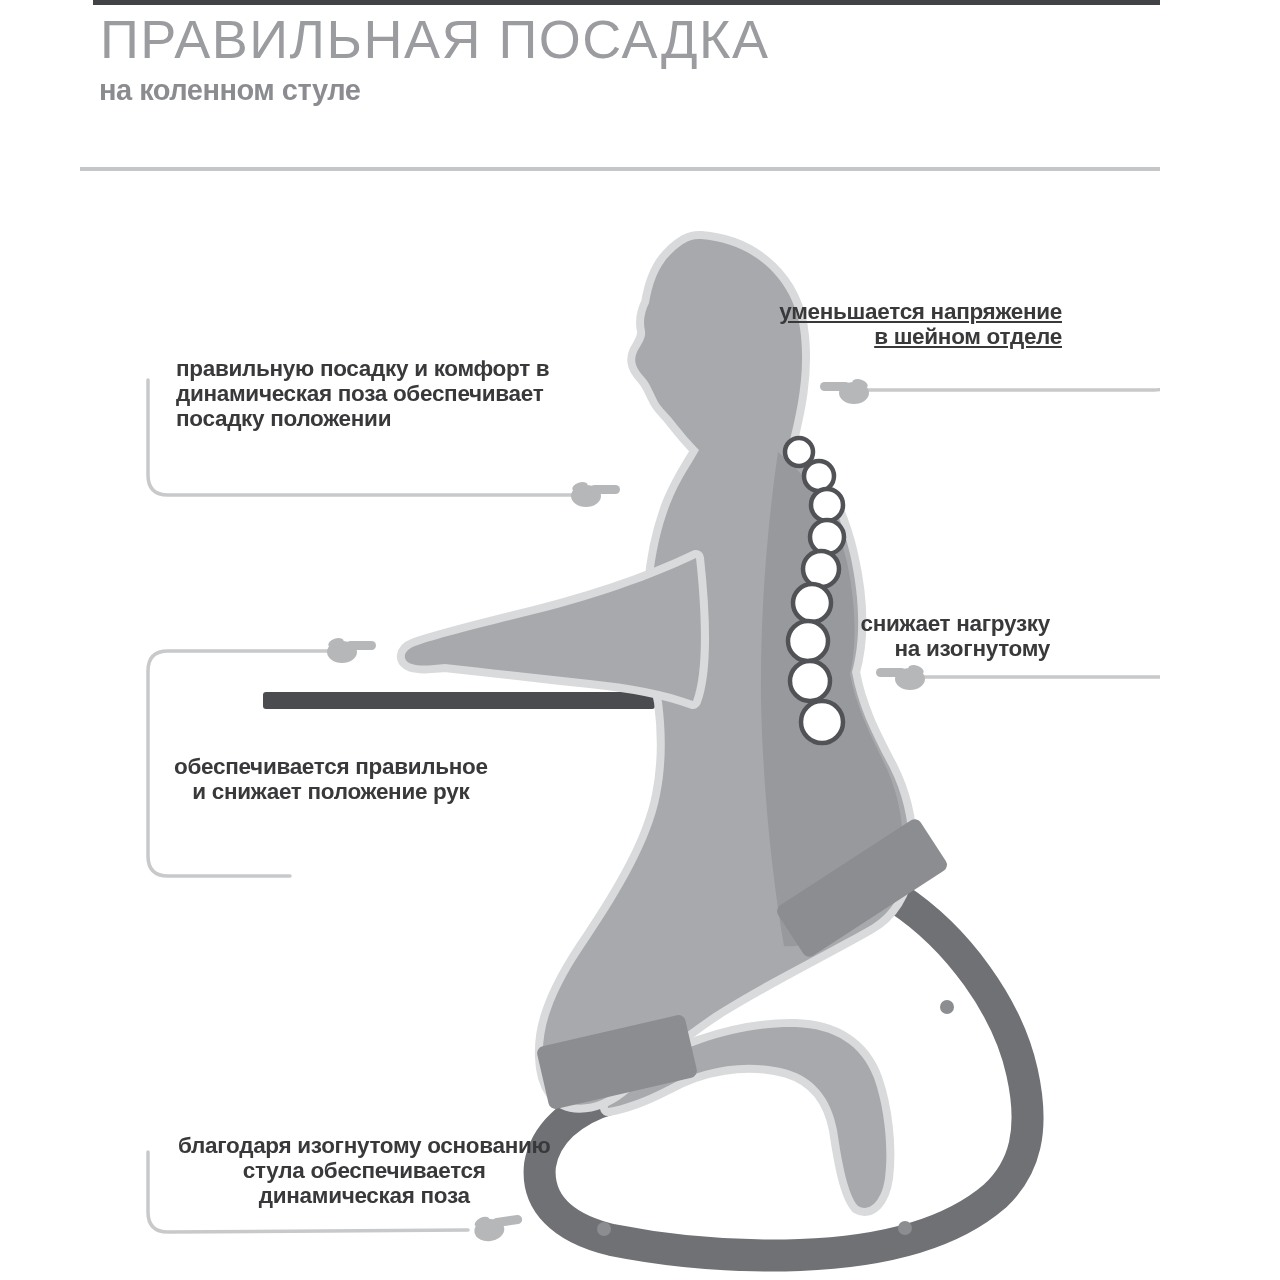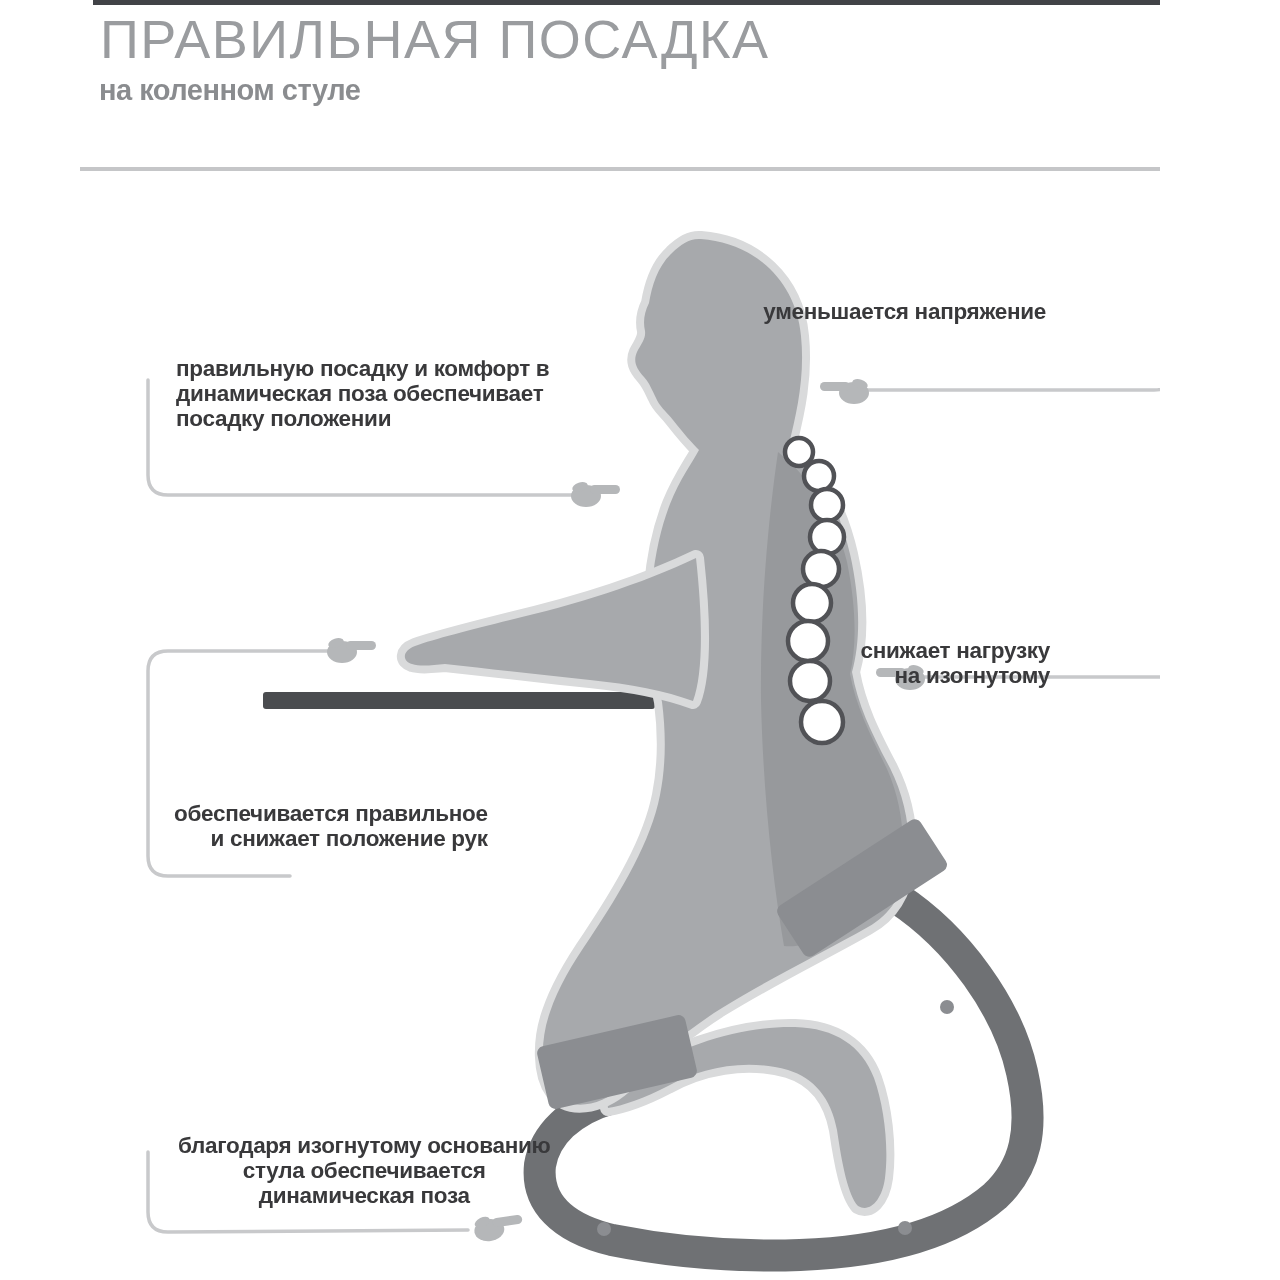--- a/index.html
+++ b/index.html
@@ -21,24 +21,24 @@
   }
   .separator { position:absolute; left:80px; top:167px; width:1165px; height:4px; background:var(--rule-light,#c5c6c8); }
 
   .figure-svg { position:absolute; left:0; top:0; }
 
   .ann {
     position:absolute; font-weight:bold; font-size:22.5px; line-height:25px;
     letter-spacing:-0.3px; color:var(--text,#39393b); white-space:nowrap;
   }
   .ann span { display:block; }
-  .ann-neck    { right:114px; top:299px; text-align:right; }
+  .ann-neck    { right:98px; top:299px; text-align:right;text-decoration:underline; }
   .ann-posture { left:176px;  top:356px; text-align:left; }
-  .ann-spine   { right:110px; top:638px; text-align:right; }
-  .ann-arms    { left:174px;  top:801px; text-align:right; }
+  .ann-spine   { right:110px; top:611px; text-align:right; }
+  .ann-arms    { left:174px;  top:754px; text-align:center; }
   .ann-base    { left:178px;  top:1133px; text-align:center; }
 
   
   .leader { fill:none; stroke:var(--leader,#c8c9cb); stroke-width:3.5; stroke-linecap:round; }
   .hand   { fill:var(--hand,#b5b7b9); }
   .frame  { fill:none; stroke:var(--frame,#6f7174); stroke-width:32; stroke-linecap:round; }
   .frame-hole { fill:var(--bg,#fff); }
   .frame-dot  { fill:var(--frame-dot,#8b8d91); }
   .desk   { fill:var(--desk,#4a4c4f); }
   .body-shape {
@@ -171,20 +171,21 @@
       <path class="leader" d="M 330,651 L 168,651 Q 148,651 148,671 L 148,856 Q 148,876 168,876 L 290,876"></path>
       <use href="#hand-glyph" class="hand" transform="translate(350,650)"></use>
 
       <path class="leader" d="M 148,1152 L 148,1212 Q 148,1232 168,1232 L 468,1230"></path>
       <use href="#hand-glyph" class="hand" transform="translate(497,1227) rotate(-8)"></use>
     </g>
   </svg>
 
   <div class="ann ann-neck">
     <span>уменьшается напряжение</span>
+    <span>в шейном отделе</span>
   </div>
 
   <div class="ann ann-posture">
     <span>правильную посадку и комфорт в</span>
     <span>динамическая поза обеспечивает</span>
     <span>посадку положении</span>
   </div>
 
   <div class="ann ann-spine">
     <span>снижает нагрузку</span>

